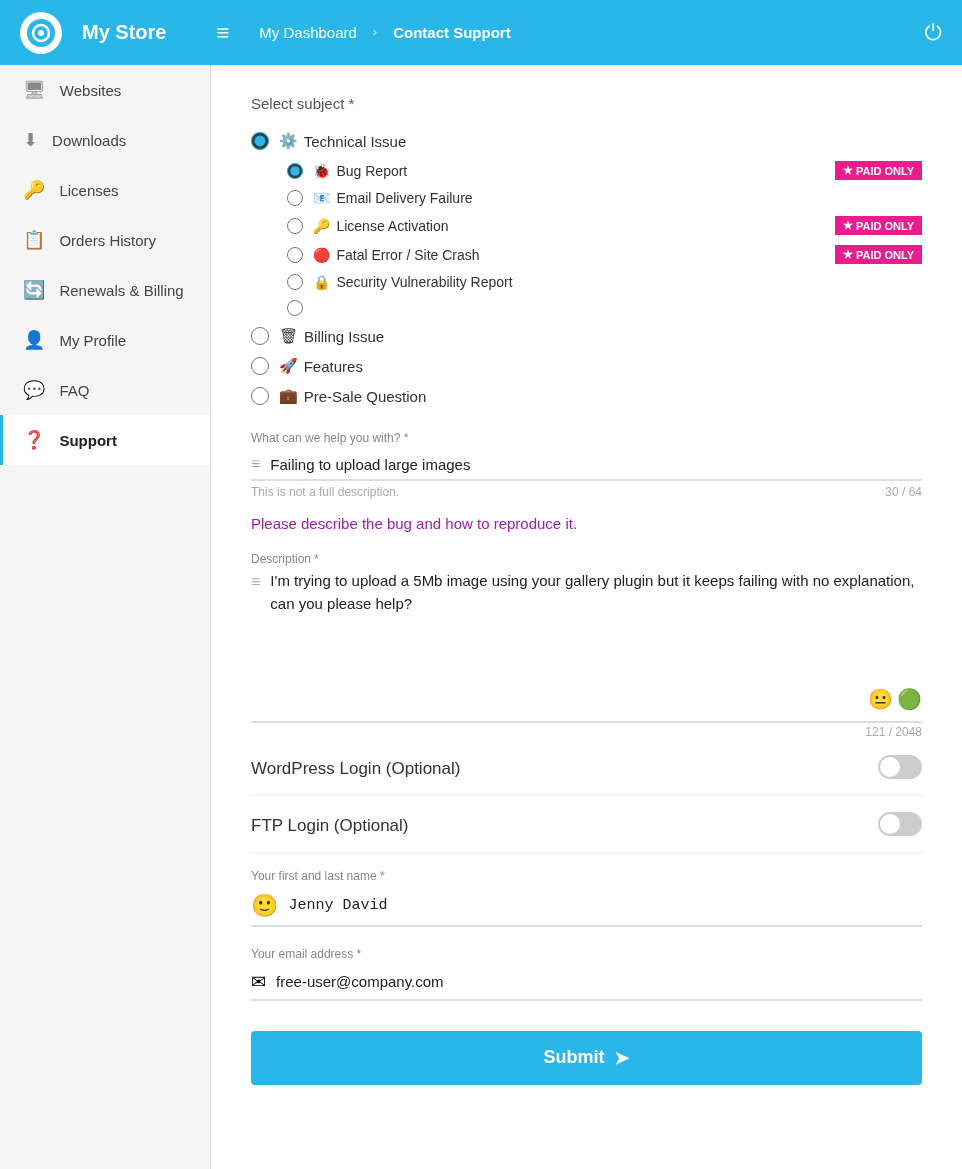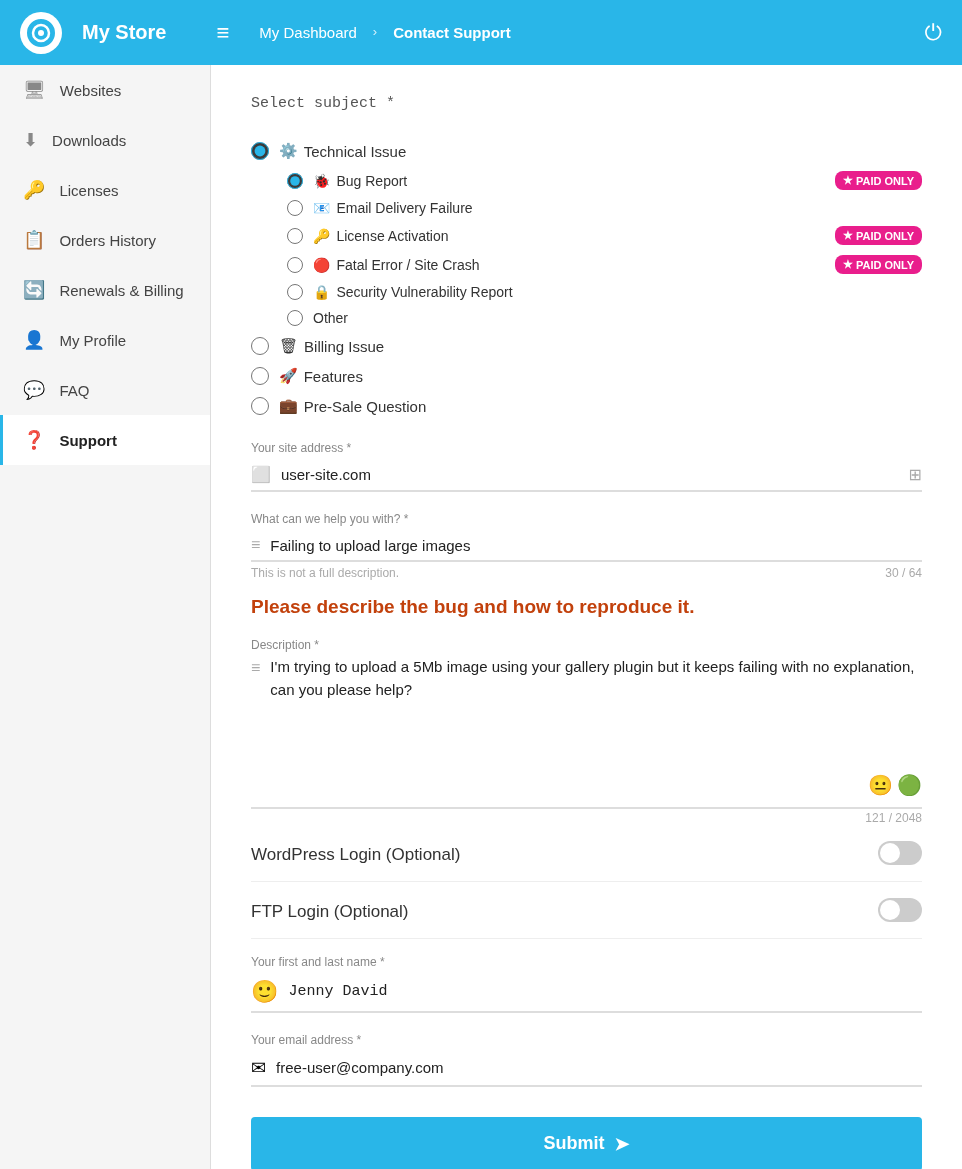--- a/index.html
+++ b/index.html
@@ -31,29 +31,29 @@
     .main { flex: 1; background: #fff; display: flex; flex-direction: column; }
     .content { flex: 1; padding: 30px 40px; }
     .radio-group { display: flex; flex-direction: column; gap: 0; }
     .radio-item { display: flex; align-items: center; gap: 10px; padding: 6px 0; cursor: pointer; }
     .radio-item input[type="radio"] { accent-color: #29b6e8; width: 18px; height: 18px; }
     .radio-item-label { font-size: 15px; color: #333; display: flex; align-items: center; gap: 6px; }
     .sub-options { padding-left: 36px; display: flex; flex-direction: column; gap: 0; }
     .sub-radio-item { display: flex; align-items: center; gap: 10px; padding: 5px 0; cursor: pointer; }
     .sub-radio-item input[type="radio"] { accent-color: #29b6e8; width: 16px; height: 16px; }
     .sub-radio-label { font-size: 14px; color: #333; display: flex; align-items: center; gap: 6px; flex: 1; }
-    .badge-paid { background: #e91e8c; color: #fff; font-size: 11px; font-weight: 700; padding: 3px 8px; border-radius: 8px; display: flex; align-items: center; gap: 3px; margin-left: auto; }
+    .badge-paid { background: #e91e8c; color: #fff; font-size: 11px; font-weight: 700; padding: 3px 8px; border-radius: 0; display: flex; align-items: center; gap: 3px; margin-left: auto; }
     .badge-paid::before { content: '★'; }
 
     .field-group { margin-top: 20px; }
     .field-label { font-size: 12px; color: #888; margin-bottom: 4px; }
     .field-input-wrap { display: flex; align-items: center; border-bottom: 2px solid #ddd; padding: 6px 0; gap: 10px; }
     .field-input-wrap .field-icon { color: #aaa; font-size: 16px; }
     .field-input-wrap input, .field-input-wrap textarea { border: none; outline: none; flex: 1; font-size: 15px; color: #222; background: transparent; }
-    .bug-prompt { font-size: 19px; font-weight: 700; color: #c2410c; margin: 16px 0 12px; }
+    .bug-prompt { font-size: 15px; font-weight: 400; color: #a21caf; margin: 16px 0 12px; }
     .textarea-tools { display: flex; justify-content: flex-end; gap: 4px; margin-top: 4px; }
     .textarea-tool { font-size: 20px; cursor: pointer; }
     .char-count { font-size: 12px; color: #aaa; text-align: right; margin-top: 2px; }
 
     .toggle-row { display: flex; align-items: flex-end; justify-content: space-between; padding: 16px 0; border-bottom: 1px solid #eee; }
     .toggle-label { font-size: 17px; color: #333; font-weight: 500; }
     .toggle { position: relative; width: 44px; height: 24px; }
     .toggle input { opacity: 0; width: 0; height: 0; }
     .toggle-slider { position: absolute; top: 0; left: 0; right: 0; bottom: 0; background: #ccc; border-radius: 24px; cursor: pointer; }
     .toggle-slider::before { content: ''; position: absolute; height: 20px; width: 20px; left: 2px; bottom: 2px; background: white; border-radius: 50%; transition: 0.2s; }
@@ -118,21 +118,21 @@
     </div>
     <div class="sidebar-item active">
       <span class="sidebar-icon">❓</span>
       <span>Support</span>
     </div>
   </nav>
 
   <main class="main">
     <div class="content">
 
-      <div class="field-label" style="font-size:15px; color:#555; margin-bottom:24px;font-family:Liberation Mono, monospace;">Select subject *</div>
+      <div class="field-label" style="font-size:15px; color:#555; margin-bottom:14px;">Select subject *</div>
 
       <div class="radio-group">
 
         <div class="radio-item">
           <input type="radio" name="subject" id="technical" checked="" style="">
           <label for="technical" class="radio-item-label">
             <span>⚙️</span>
             <span>Technical Issue</span>
           </label>
         </div>
@@ -177,23 +177,20 @@
           <div class="sub-radio-item">
             <input type="radio" name="subsub" id="security" style="">
             <label for="security" class="sub-radio-label">
               <span>🔒</span>
               <span>Security Vulnerability Report</span>
             </label>
           </div>
 
           <div class="sub-radio-item">
             <input type="radio" name="subsub" id="other" style="">
-            <label for="other" class="sub-radio-label">
-              <span>Other</span>
-            </label>
           </div>
         </div>
 
         <div class="radio-item">
           <input type="radio" name="subject" id="billing" style="">
           <label for="billing" class="radio-item-label">
             <span>🗑</span>
             <span>Billing Issue</span>
           </label>
         </div>
@@ -208,28 +205,20 @@
 
         <div class="radio-item">
           <input type="radio" name="subject" id="presale" style="">
           <label for="presale" class="radio-item-label">
             <span>💼</span>
             <span>Pre-Sale Question</span>
           </label>
         </div>
       </div>
 
-      <div class="field-group">
-        <div class="field-label">Your site address *</div>
-        <div class="field-input-wrap">
-          <span class="field-icon">⬜</span>
-          <input type="text" value="user-site.com" style="">
-          <span style="color:#aaa; font-size:16px;">⊞</span>
-        </div>
-      </div>
 
       <div class="field-group">
         <div class="field-label">What can we help you with? *</div>
         <div class="field-input-wrap">
           <span class="field-icon">≡</span>
           <input type="text" value="Failing to upload large images" style="">
         </div>
         <div style="display:flex; justify-content:space-between; margin-top:4px;">
           <span style="font-size:12px; color:#aaa;text-align:center;">This is not a full description.</span>
           <span style="font-size:12px; color:#aaa;">30 / 64</span>

